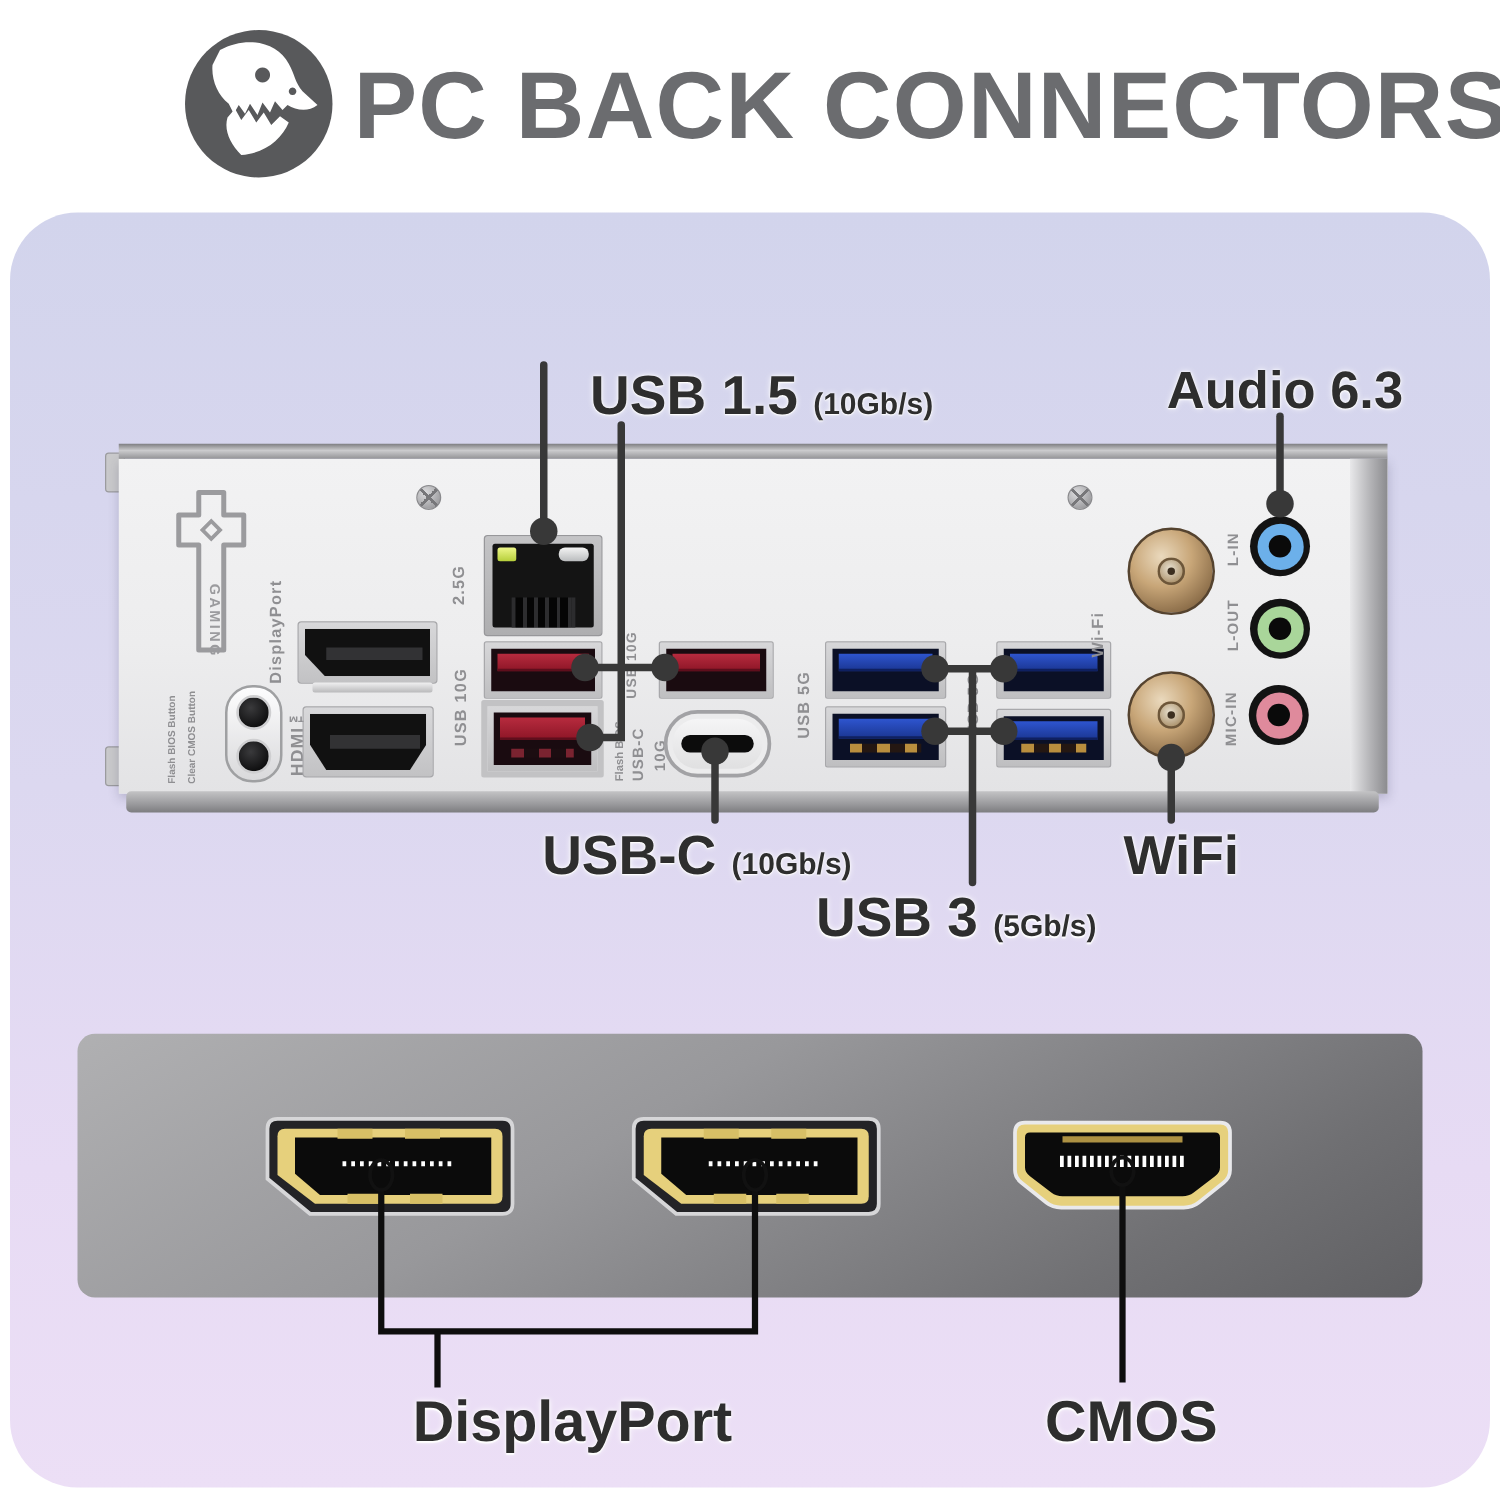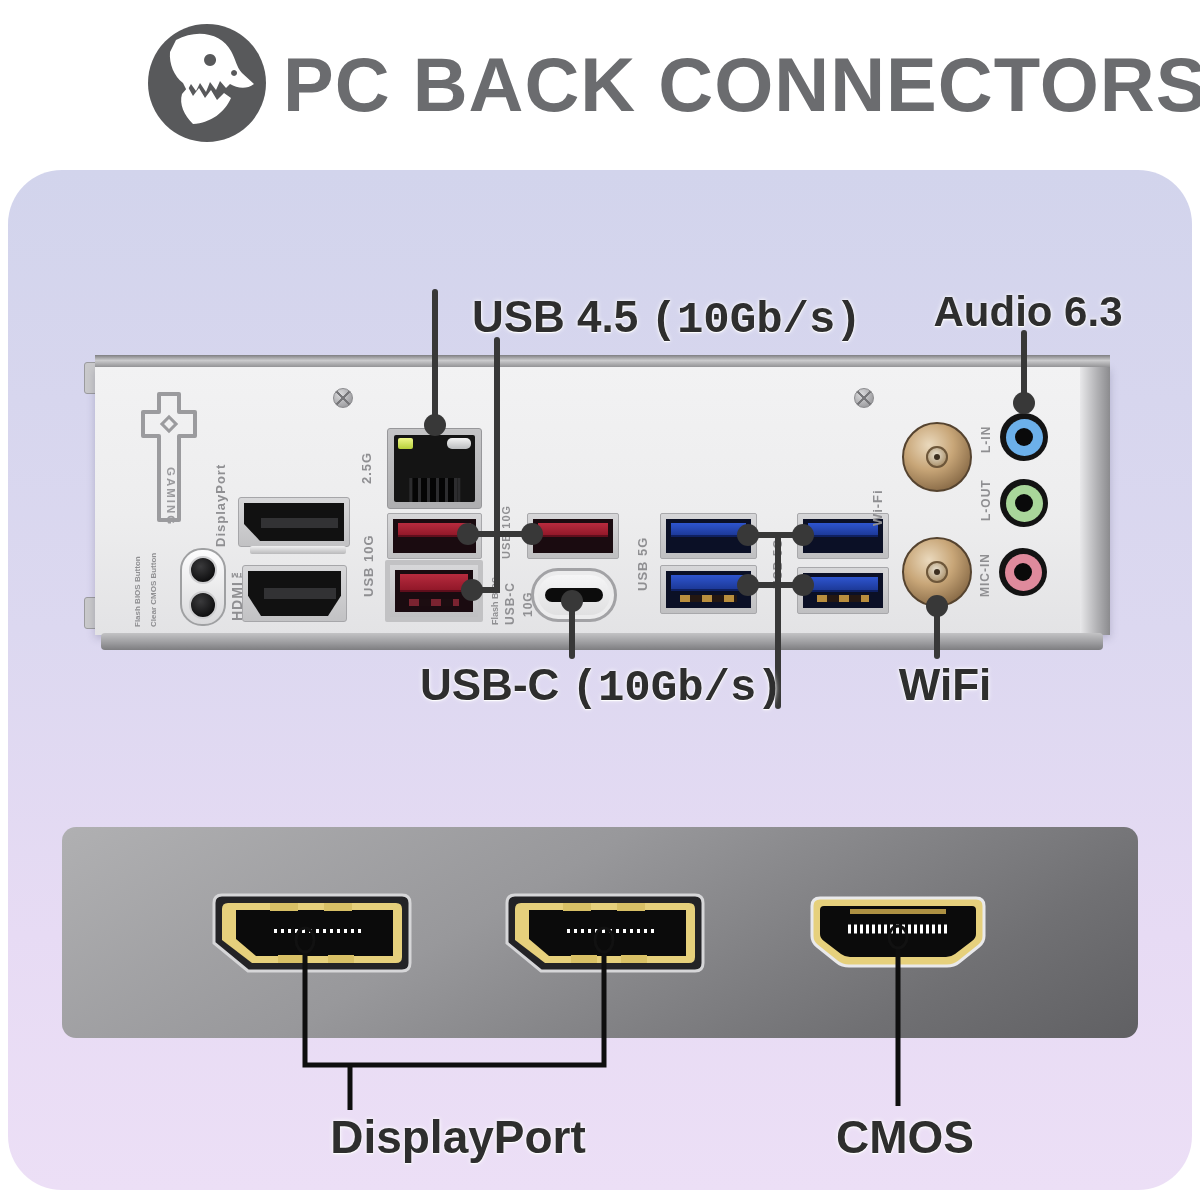--- a/index.html
+++ b/index.html
@@ -96,21 +96,21 @@
         clip-path:polygon(0 0,100% 0,100% 100%,16% 100%,0 55%);}
   .board-port .pin-hdmi{position:absolute;inset:5px;background:#111;
         clip-path:polygon(0 0,100% 0,100% 55%,86% 100%,14% 100%,0 55%);}
   .board-port .slot{position:absolute;left:20%;right:10%;top:42%;height:20%;background:#323234;}
   .latch{position:absolute;background:linear-gradient(#f0f0f1,#b9b9bb);border-radius:2px;}
 
   
   .callout{position:absolute;font-weight:bold;color:#2e2e2e;white-space:nowrap;z-index:60;
            text-shadow:0 0 5px rgba(255,255,255,.95),0 0 2px rgba(255,255,255,.9),0 1px 1px #fff;
            font-size:44px;text-align:center;}
-  .callout .speed{font-size:44px;font-family:Liberation Mono, monospace;}
+  .callout .speed{font-size:24px;}
   .callout-lg{font-size:46px;}
 
   
   .dark-panel{position:absolute;left:62px;top:827px;width:1076px;height:211px;border-radius:14px;
               background:linear-gradient(150deg,#b0b0b2 0%,#98989b 40%,#707073 80%,#606063 100%);z-index:10;}
   .conn{position:absolute;z-index:15;}
 
   svg.overlay{position:absolute;left:0;top:0;z-index:50;pointer-events:none;}
 </style>
 </head>
@@ -319,37 +319,41 @@
     </g>
     <g stroke="#111111" stroke-width="3" fill="none">
       <ellipse cx="305" cy="940" rx="9" ry="12"></ellipse>
       <ellipse cx="604" cy="940" rx="9" ry="12"></ellipse>
       <ellipse cx="898" cy="937" rx="9" ry="11"></ellipse>
     </g>
   </svg>
 
 
   <div class="callout" style="left:472px;top:292px;text-align:left;">
-    <span>USB 4.5</span>
+    <span>USB 1.5</span>
     <span class="speed">(10Gb/s)</span>
   </div>
 
   <div class="callout" style="left:928px;top:288px;width:200px;font-size:42px;">
     <span>Audio 6.3</span>
   </div>
 
   <div class="callout" style="left:420px;top:660px;width:275px;">
     <span>USB-C</span>
     <span class="speed">(10Gb/s)</span>
   </div>
 
   <div class="callout" style="left:870px;top:660px;width:150px;">
     <span>WiFi</span>
   </div>
 
+  <div class="callout" style="left:649px;top:710px;width:232px;">
+    <span>USB 3</span>
+    <span class="speed">(5Gb/s)</span>
+  </div>
 
   <div class="callout callout-lg" style="left:328px;top:1110px;width:260px;">
     <span>DisplayPort</span>
   </div>
 
   <div class="callout callout-lg" style="left:810px;top:1110px;width:190px;">
     <span>CMOS</span>
   </div>
 
 </div>

